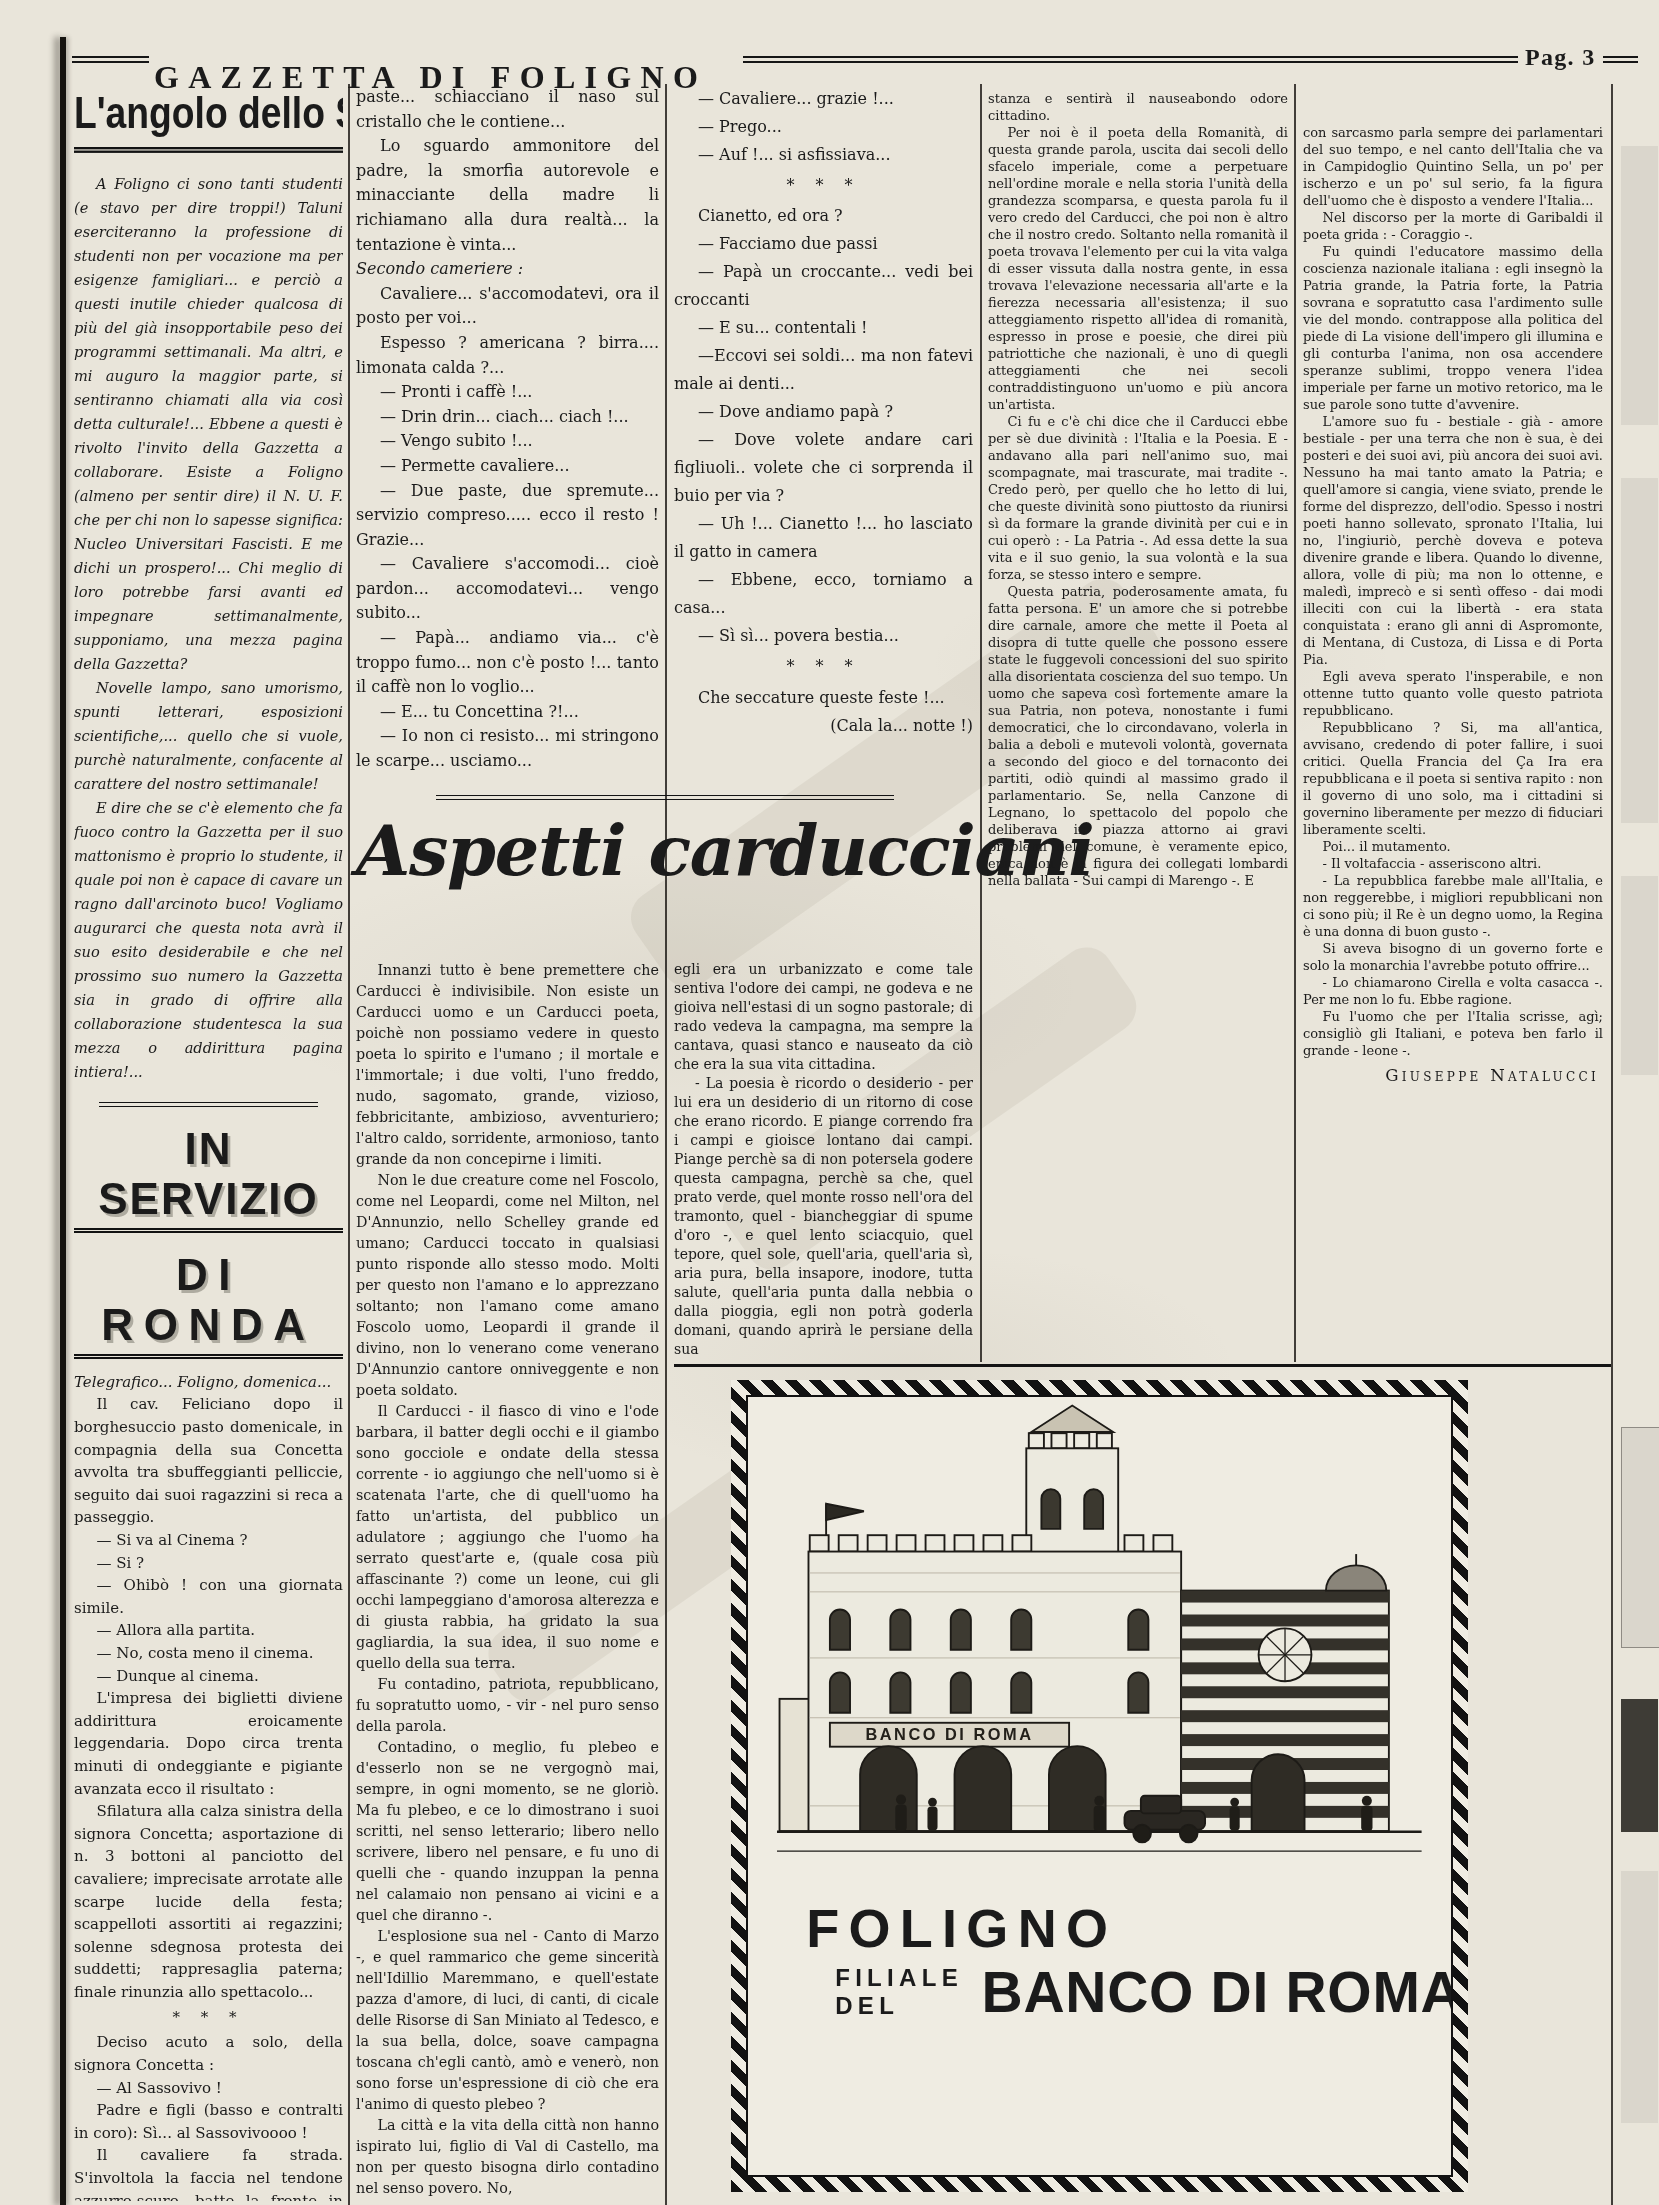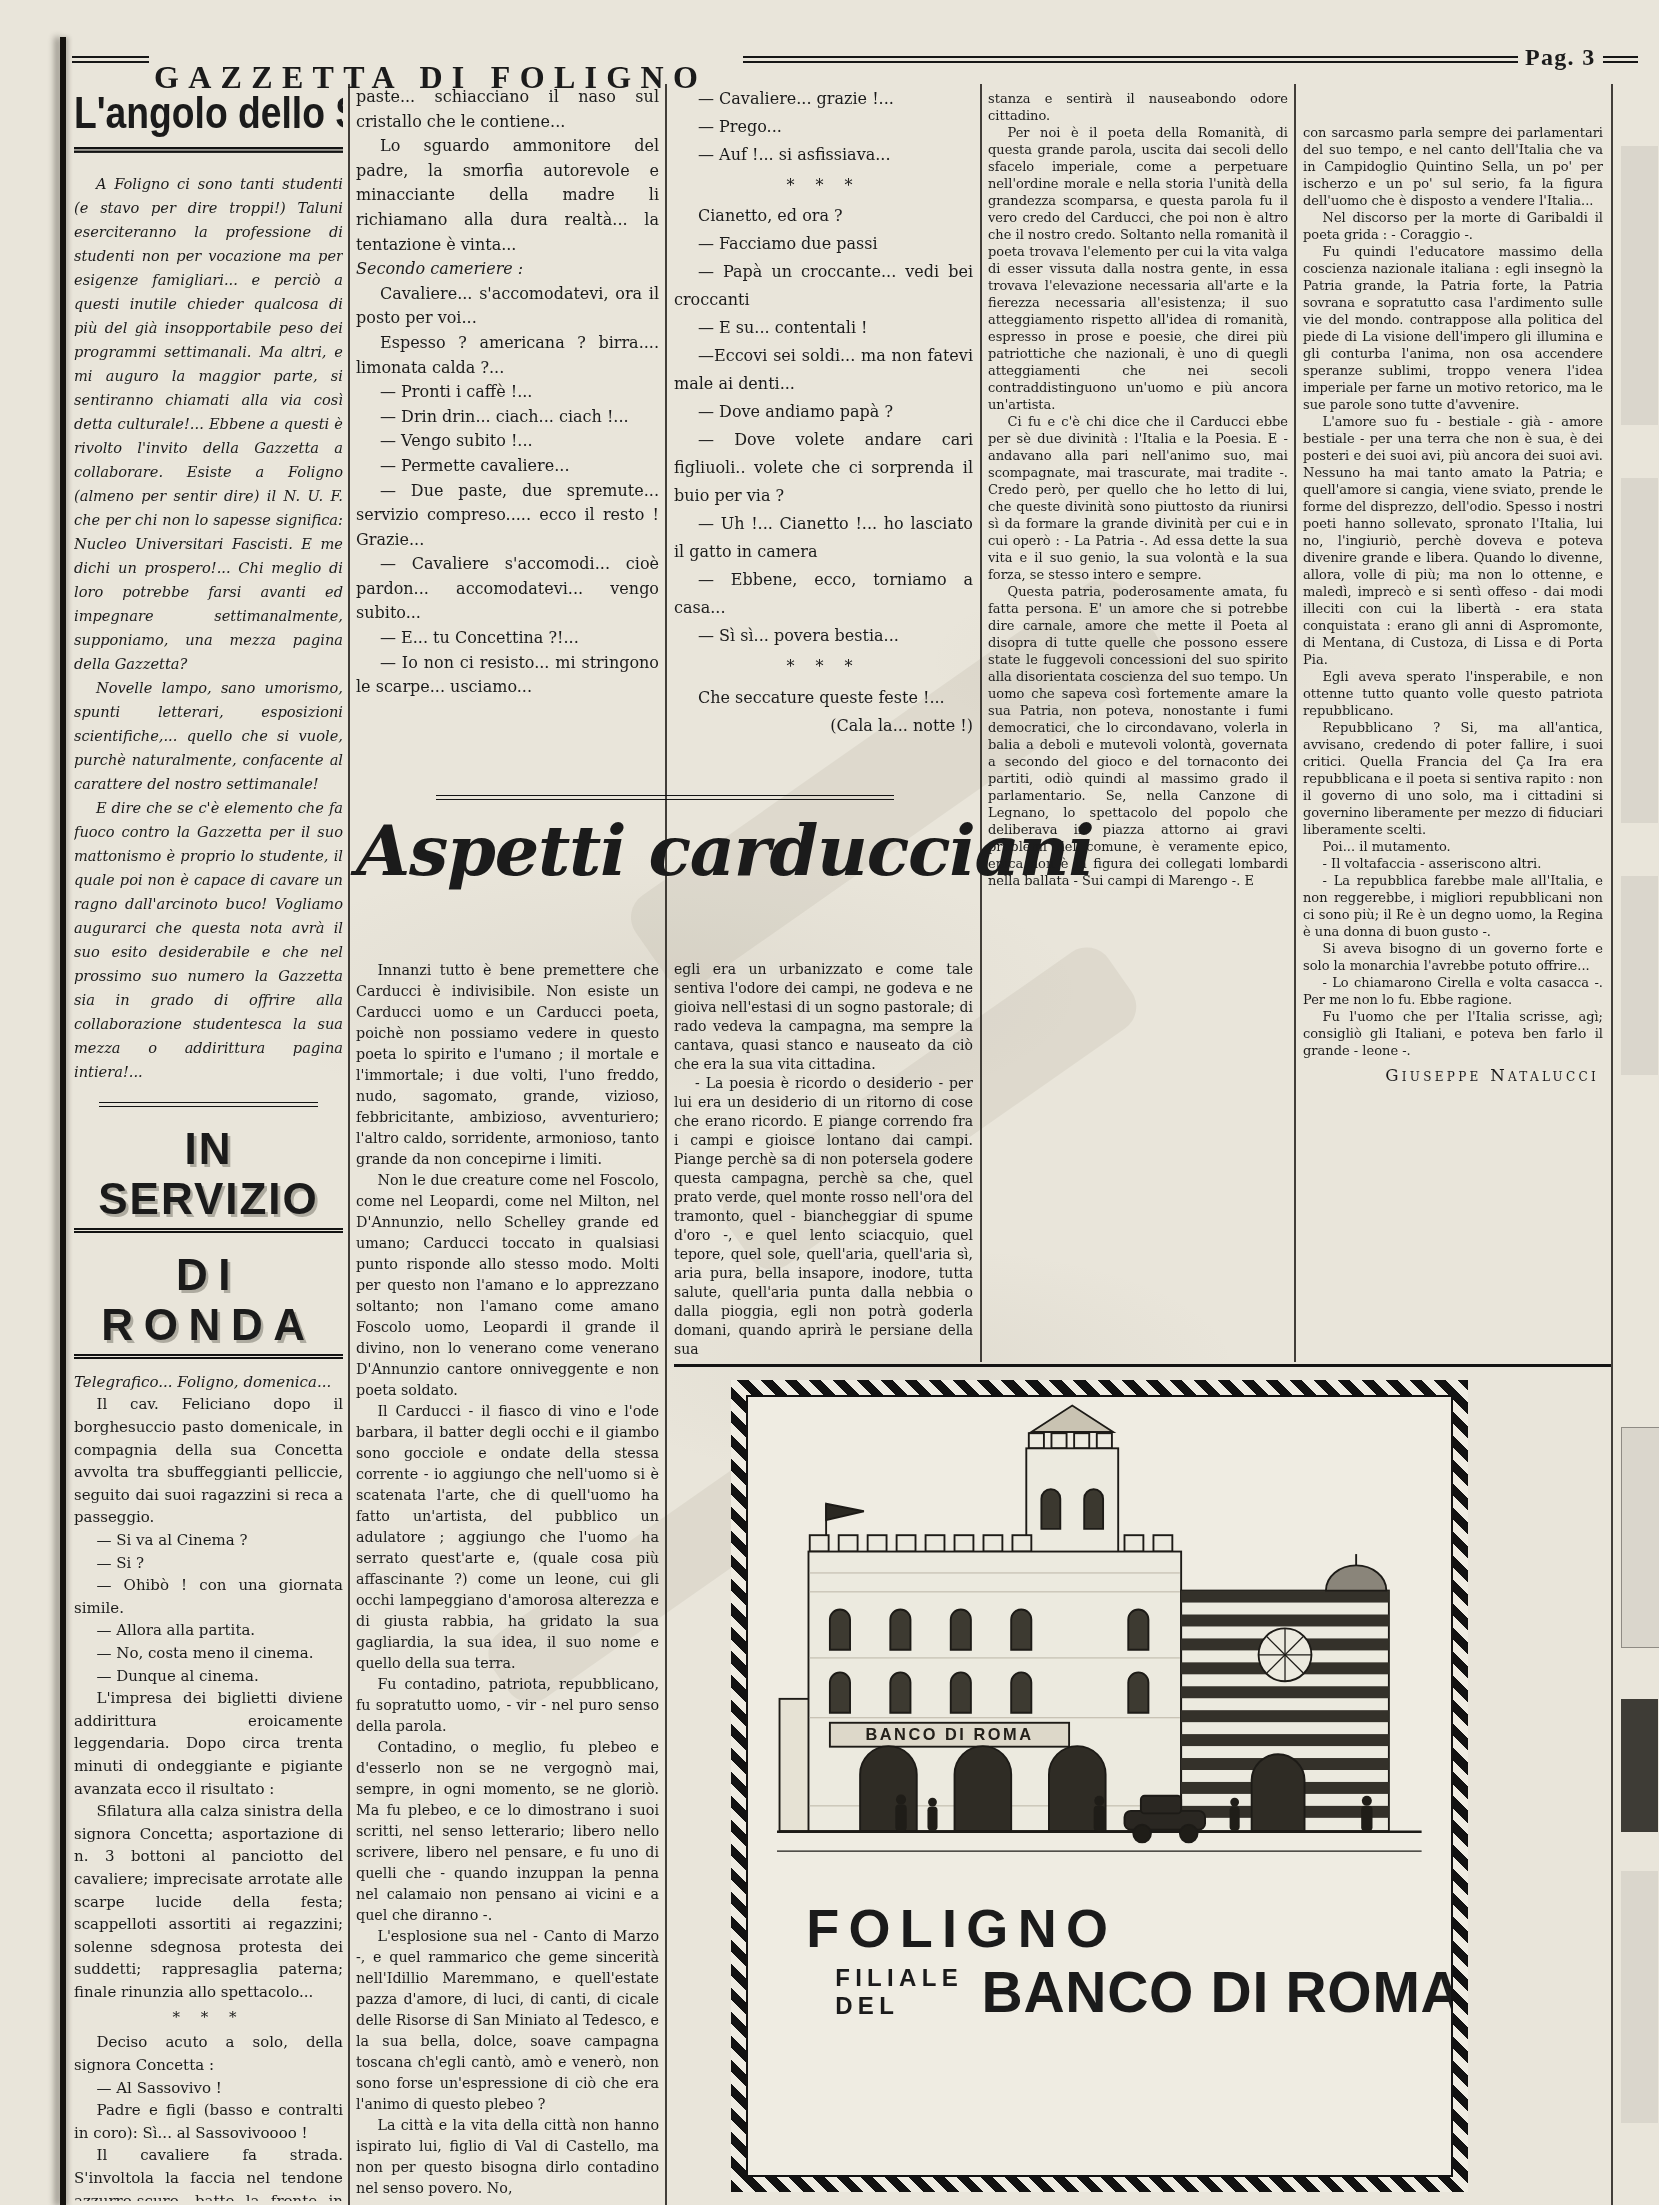--- a/index.html
+++ b/index.html
@@ -124,20 +124,21 @@
     <p class="li-i">Lo sguardo ammonitore del padre, la smorfia autorevole e minacciante della madre li richiamano alla dura realtà... la tentazione è vinta...</p>
     <p class="li-t">Secondo cameriere :</p>
     <p class="li-i">Cavaliere... s'accomodatevi, ora il posto per voi...</p>
     <p class="li-i">Espesso ? americana ? birra.... limonata calda ?...</p>
     <p class="li-i">— Pronti i caffè !...</p>
     <p class="li-i">— Drin drin... ciach... ciach !...</p>
     <p class="li-i">— Vengo subito !...</p>
     <p class="li-i">— Permette cavaliere...</p>
     <p class="li-i">— Due paste, due spremute... servizio compreso..... ecco il resto ! Grazie...</p>
     <p class="li-i">— Cavaliere s'accomodi... cioè pardon... accomodatevi... vengo subito...</p>
+    <p class="li-i">— Papà... andiamo via... c'è troppo fumo... non c'è posto !... tanto il caffè non lo voglio...</p>
     <p class="li-i">— E... tu Concettina ?!...</p>
     <p class="li-i">— Io non ci resisto... mi stringono le scarpe... usciamo...</p>
   </div>
 
 <div class="col art3" style="left:674px;top:85px;width:299px;height:711px;">
     <p class="li-i">— Cavaliere... grazie !...</p>
     <p class="li-i">— Prego...</p>
     <p class="li-i">— Auf !... si asfissiava...</p>
     <p class="li-c">* * *</p>
     <p class="li-i">Cianetto, ed ora ?</p>

